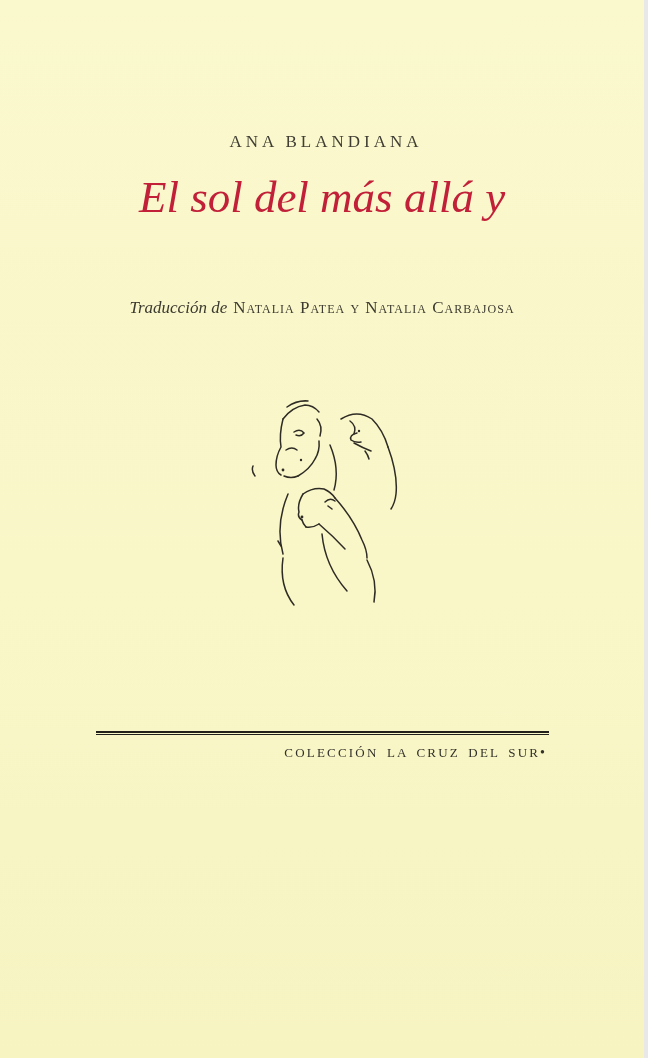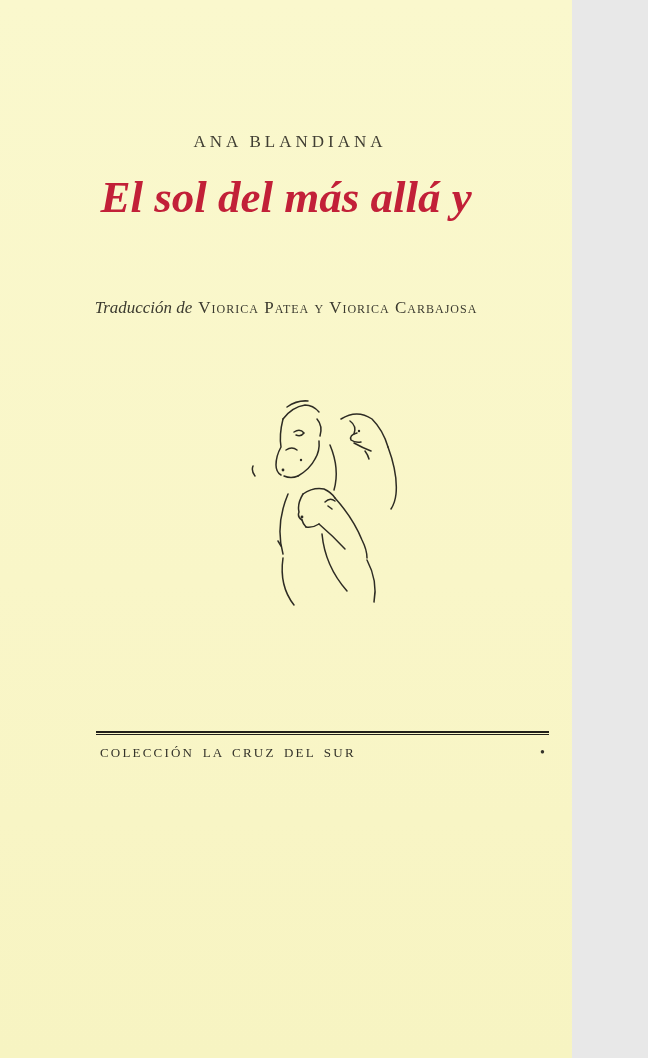--- a/index.html
+++ b/index.html
@@ -3,37 +3,37 @@
 <meta charset="utf-8">
 <style>
   html,body{margin:0;padding:0;}
   body{
     width:648px;height:1058px;
     font-family:"Liberation Serif", serif;
     background:#e8e8e8;
   }
   .cover{
     position:relative;
-    width:572px;height:1058px;
+    width:644px;height:1058px;
     background:linear-gradient(180deg,#faf8cd 0%, #f9f6c8 55%, #f7f4c2 100%);
     overflow:hidden;
   }
   .author{
     position:absolute;top:132px;left:0;width:100%;
     text-align:center;
     font-size:17px;
     letter-spacing:4px;
     padding-left:4px; 
     color:#403e33;
   }
   .title{
     position:absolute;top:172px;left:0;width:100%;
     text-align:center;
     font-style:italic;
-    font-weight:bold;
+    font-weight:normal;
     font-size:45px;
     line-height:50px;
     color:#c22038;
   }
   .translator{
     position:absolute;top:298px;left:0;width:100%;
     text-align:center;
     font-size:17px;
     color:#3b3a2f;
   }
@@ -49,21 +49,21 @@
     position:absolute;top:390px;left:250px;
   }
   .footer-rule{
     position:absolute;top:731px;left:96px;width:453px;
     height:1px;
     border-top:2px solid #21201a;
     border-bottom:1px solid #21201a;
   }
   .footer-row{
     position:absolute;top:745px;left:96px;width:453px;
-    display:flex;justify-content:space-between;align-items:center;
+    display:flex;justify-content:flex-end;align-items:center;
     padding:0 4px;box-sizing:border-box;
     font-size:13px;
     letter-spacing:2.2px;
     word-spacing:3px;
     color:#33322a;
   }
   .footer-row .bullet{
     font-size:14px;
     letter-spacing:0;
   }
@@ -73,21 +73,21 @@
 
 <div class="cover">
 
   <div class="author">ANA BLANDIANA</div>
 
   <div class="title">
     <div class="title-line">El sol del más allá y</div>
   </div>
 
   <div class="translator">
-    <span class="trad">Traducción de</span><span class="names">Viorica Patea y Viorica Carbajosa</span>
+    <span class="trad">Traducción de</span><span class="names">Natalia Patea y Natalia Carbajosa</span>
   </div>
 
   <svg class="illustration" width="170" height="230" viewBox="0 0 170 230" xmlns="http://www.w3.org/2000/svg">
     <g fill="none" stroke="#2e2c24" stroke-width="1.5" stroke-linecap="round">
 
       <path d="M37,17 Q47,10 58,11"></path>
       <path d="M33,29 Q42,17 55,15 Q63,15 69,22"></path>
       <path d="M67,29 Q73,36 70,46"></path>
       <path d="M33,29 Q29,45 31,57 Q26,66 26,75 Q26,82 31,85"></path>
       <path d="M34,86 Q41,89 48,86"></path>

